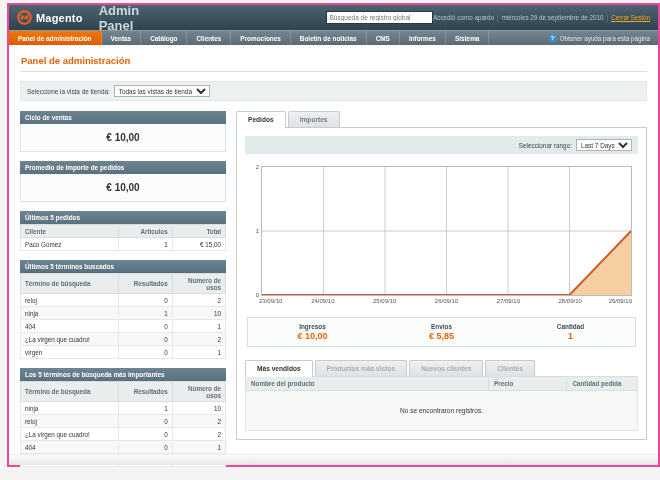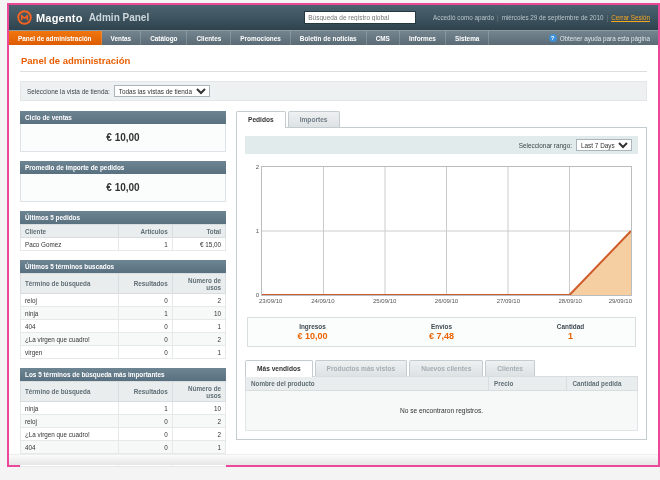--- a/index.html
+++ b/index.html
@@ -21,21 +21,21 @@
   }
 
   
   .hdr {
     height: 25px; display: flex; align-items: center; padding: 0 8px;
     background: linear-gradient(#4d6470, #2e434e);
   }
   .logo { display: flex; align-items: center; gap: 4px; }
   .logo svg { display: block; }
   .logo-name { color: #fff; font-size: 11px; font-weight: bold; letter-spacing: .2px; }
-  .logo-suffix { color: #cdd8dd; font-size: 10px; font-weight: bold; margin-left: 2px; }
+  .logo-suffix { color: #cdd8dd; font-size: 13px; font-weight: bold; margin-left: 12px; }
   .hdr-search {
     margin-left: 155px; width: 112px; height: 13px; font-size: 6.5px;
     border: 1px solid #263740; padding: 0 3px; color: #555;
     font-family: "Liberation Sans", sans-serif;
   }
   .hdr-right {
     margin-left: auto; font-size: 6.3px; color: #b9c6cc; white-space: nowrap;
     display: flex; align-items: center; gap: 3px;
   }
   .hdr-right .sep { color: #6d8089; }
@@ -359,21 +359,21 @@
               </div>
           </div>
 
           <div class="stats">
             <div class="stat">
               <div class="stat-label">Ingresos</div>
               <div class="stat-value">€ 10,00</div>
             </div>
             <div class="stat">
               <div class="stat-label">Envíos</div>
-              <div class="stat-value">€ 7,48</div>
+              <div class="stat-value">€ 5,85</div>
             </div>
             <div class="stat">
               <div class="stat-label">Cantidad</div>
               <div class="stat-value">1</div>
             </div>
           </div>
 
           <div class="tabs bottom-tabs">
             <span class="tab active">Más vendidos</span>
             <span class="tab disabled">Productos más vistos</span>

